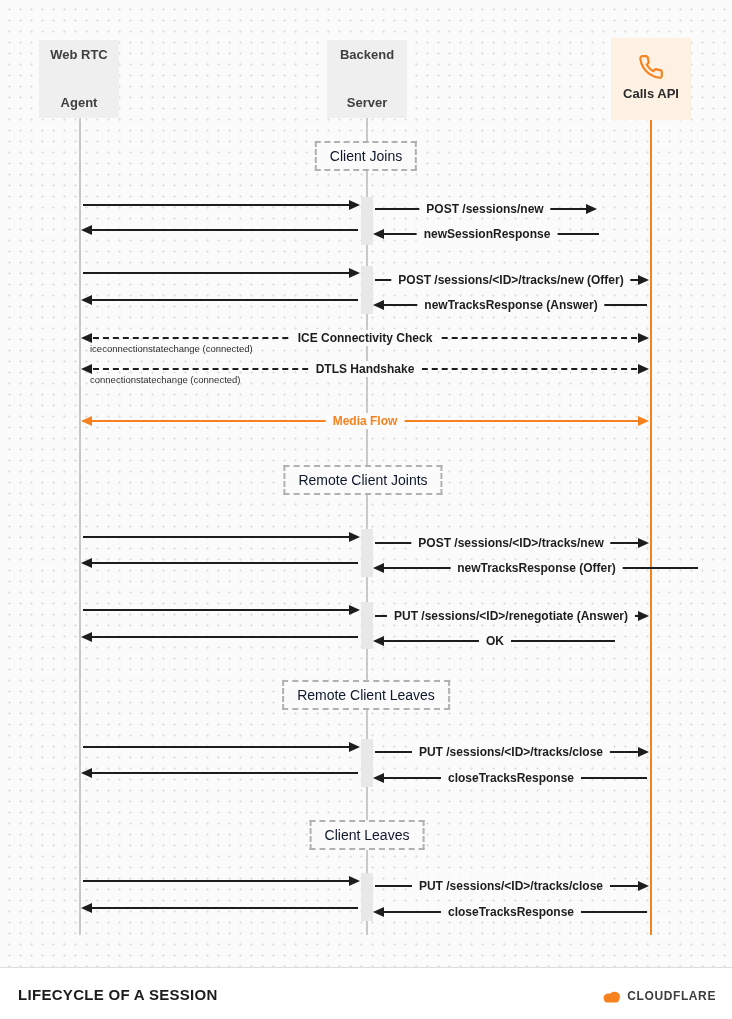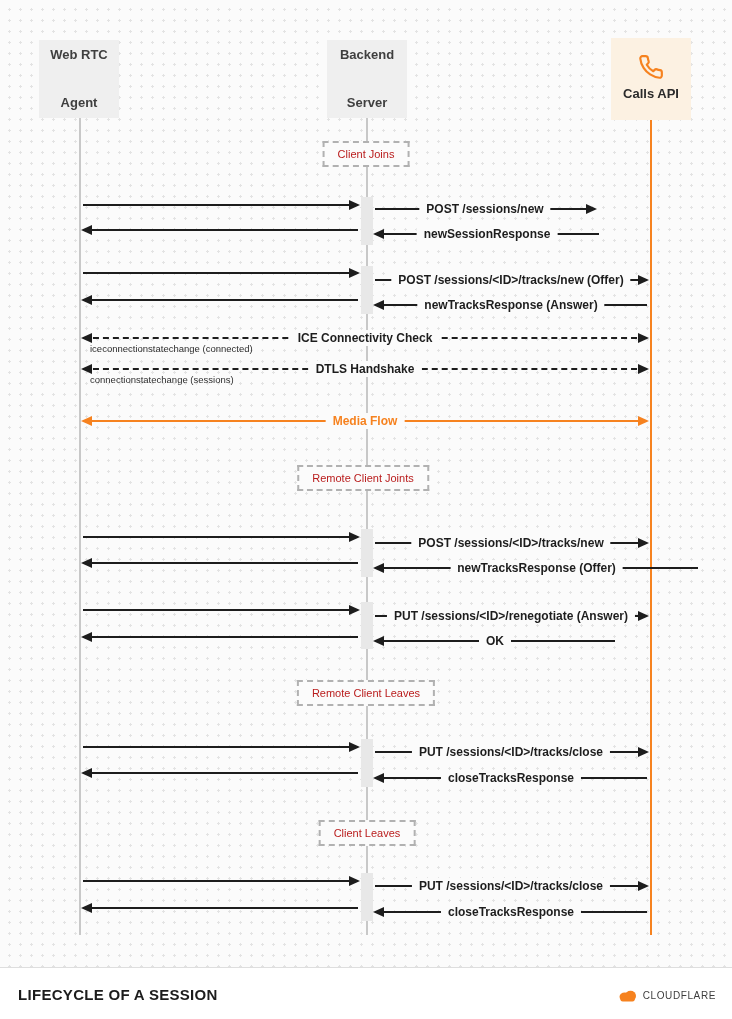--- a/index.html
+++ b/index.html
@@ -29,27 +29,27 @@
   .msg.orange .shaft{background:#f6821f;}
   .msg.orange .head.r{border-left-color:#f6821f;}
   .msg.orange .head.l{border-right-color:#f6821f;}
   .lbl{position:absolute;left:50%;top:6px;transform:translate(-50%,-50%);background:#fbfbfb;
     padding:1px 7px;font-size:12px;font-weight:bold;color:#1d1d1d;white-space:nowrap;}
   .msg.orange .lbl{color:#f6821f;}
   .note{position:absolute;font-size:9.5px;color:#2e2e2e;z-index:3;white-space:nowrap;}
 
   
   .section{position:absolute;transform:translateX(-50%);border:2px dashed #b1b1b1;background:#fbfbfb;
-    padding:5px 13px;font-size:11px;color:#b91c1c;white-space:nowrap;z-index:4;}
+    padding:5px 13px;font-size:14px;color:#0f172a;white-space:nowrap;z-index:4;}
 
   
   .footer{position:absolute;left:0;bottom:0;width:100%;height:51px;background:#ffffff;border-top:1px solid #dedede;z-index:6;}
   .footer-title{position:absolute;left:18px;top:18px;font-size:15px;font-weight:bold;letter-spacing:.3px;color:#1c1c1c;}
   .brand{position:absolute;right:16px;top:21px;display:flex;align-items:center;gap:4px;}
-  .brand-text{font-size:10px;font-weight:normal;letter-spacing:.6px;color:#3d3d3d;text-align:right;}
+  .brand-text{font-size:12px;font-weight:bold;letter-spacing:.6px;color:#3d3d3d;text-align:right;}
 </style>
 </head>
 <body>
 
 <div class="canvas">
 
   <div class="lifeline" style="left:79px"></div>
   <div class="lifeline" style="left:366px"></div>
   <div class="lifeline orange" style="left:650px"></div>
 
@@ -124,21 +124,21 @@
     <span class="lbl">newTracksResponse (Answer)</span>
   </div>
   <div class="note" style="left:90px;top:343px">iceconnectionstatechange (connected)</div>
 
   <div class="msg dashed" style="left:81px;top:363px;width:568px">
     <i class="shaft"></i>
     <i class="head l"></i>
     <i class="head r"></i>
     <span class="lbl">DTLS Handshake</span>
   </div>
-  <div class="note" style="left:90px;top:374px">connectionstatechange (sessions)</div>
+  <div class="note" style="left:90px;top:374px">connectionstatechange (connected)</div>
 
   <div class="msg orange" style="left:81px;top:415px;width:568px">
     <i class="shaft"></i>
     <i class="head l"></i>
     <i class="head r"></i>
     <span class="lbl">Media Flow</span>
   </div>
 
   <div class="section" style="left:363px;top:465px">
     <span>Remote Client Joints</span>

